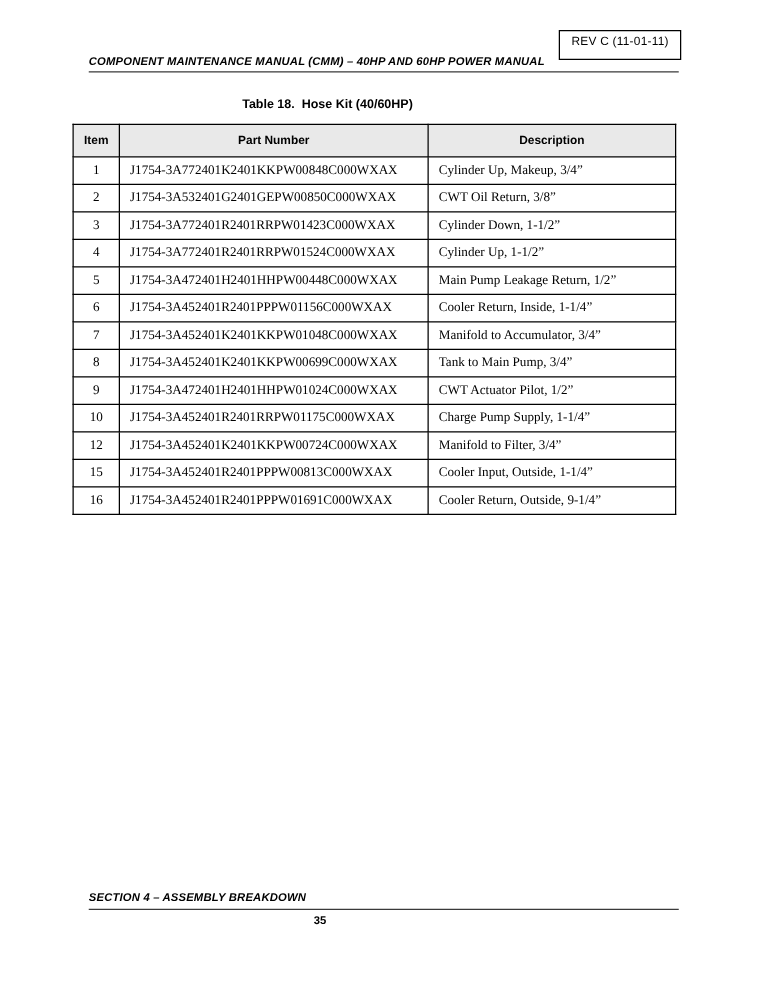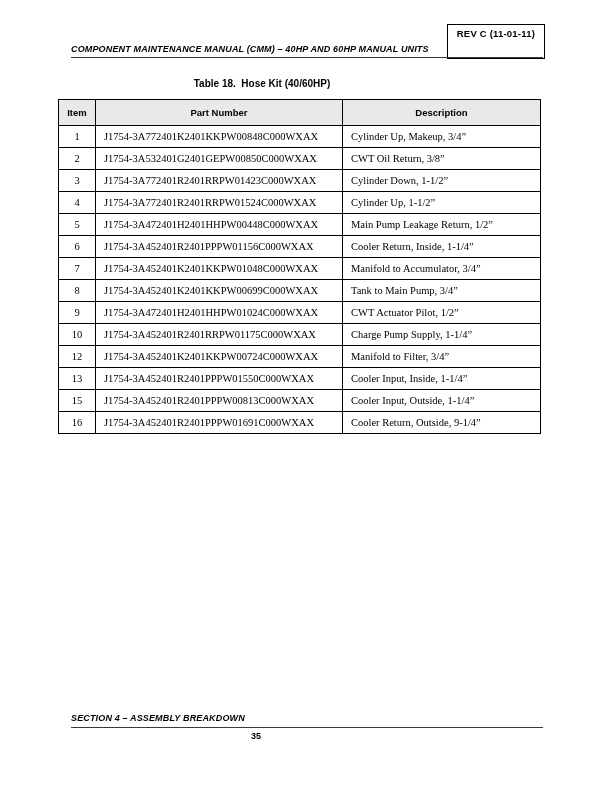--- a/index.html
+++ b/index.html
@@ -10,23 +10,23 @@
     font-family: "Liberation Sans", sans-serif;
     color: #000;
     overflow: hidden;
   }
 
   .rev-box {
     position: absolute;
     top: 24px;
     right: 67px;
     border: 1.5px solid #000;
-    padding: 3px 9px 19px 9px;
+    padding: 3px 9px 8px 9px;
     font-size: 9.5px;
-    font-weight: bold;
+    font-weight: normal;
     letter-spacing: 0.2px;
     white-space: nowrap;
     margin-left: 24px;
   }
 
   .doc-header {
     position: absolute;
     top: 44px;
     left: 71px;
     width: 472px;
@@ -108,21 +108,21 @@
     text-align: center;
     font-size: 9px;
     font-weight: bold;
   }
 </style>
 </head>
 <body>
 
 <div class="rev-box">REV C (11-01-11)</div>
 
-<div class="doc-header">COMPONENT MAINTENANCE MANUAL (CMM) – 40HP AND 60HP MANUAL UNITS</div>
+<div class="doc-header">COMPONENT MAINTENANCE MANUAL (CMM) – 40HP AND 60HP POWER MANUAL</div>
 
 <div class="table-title">Table 18.  Hose Kit (40/60HP)</div>
 
 <table class="hose-kit">
   <colgroup>
     <col class="col-item">
     <col class="col-part">
     <col class="col-desc">
   </colgroup>
   <thead>
@@ -193,25 +193,20 @@
     <td class="cell-desc">Charge Pump Supply, 1-1/4”</td>
   </tr>
 
 
   <tr>
     <td class="cell-item">12</td>
     <td class="cell-part">J1754-3A452401K2401KKPW00724C000WXAX</td>
     <td class="cell-desc">Manifold to Filter, 3/4”</td>
   </tr>
 
-  <tr>
-    <td class="cell-item">13</td>
-    <td class="cell-part">J1754-3A452401R2401PPPW01550C000WXAX</td>
-    <td class="cell-desc">Cooler Input, Inside, 1-1/4”</td>
-  </tr>
 
 
   <tr>
     <td class="cell-item">15</td>
     <td class="cell-part">J1754-3A452401R2401PPPW00813C000WXAX</td>
     <td class="cell-desc">Cooler Input, Outside, 1-1/4”</td>
   </tr>
 
   <tr>
     <td class="cell-item">16</td>

